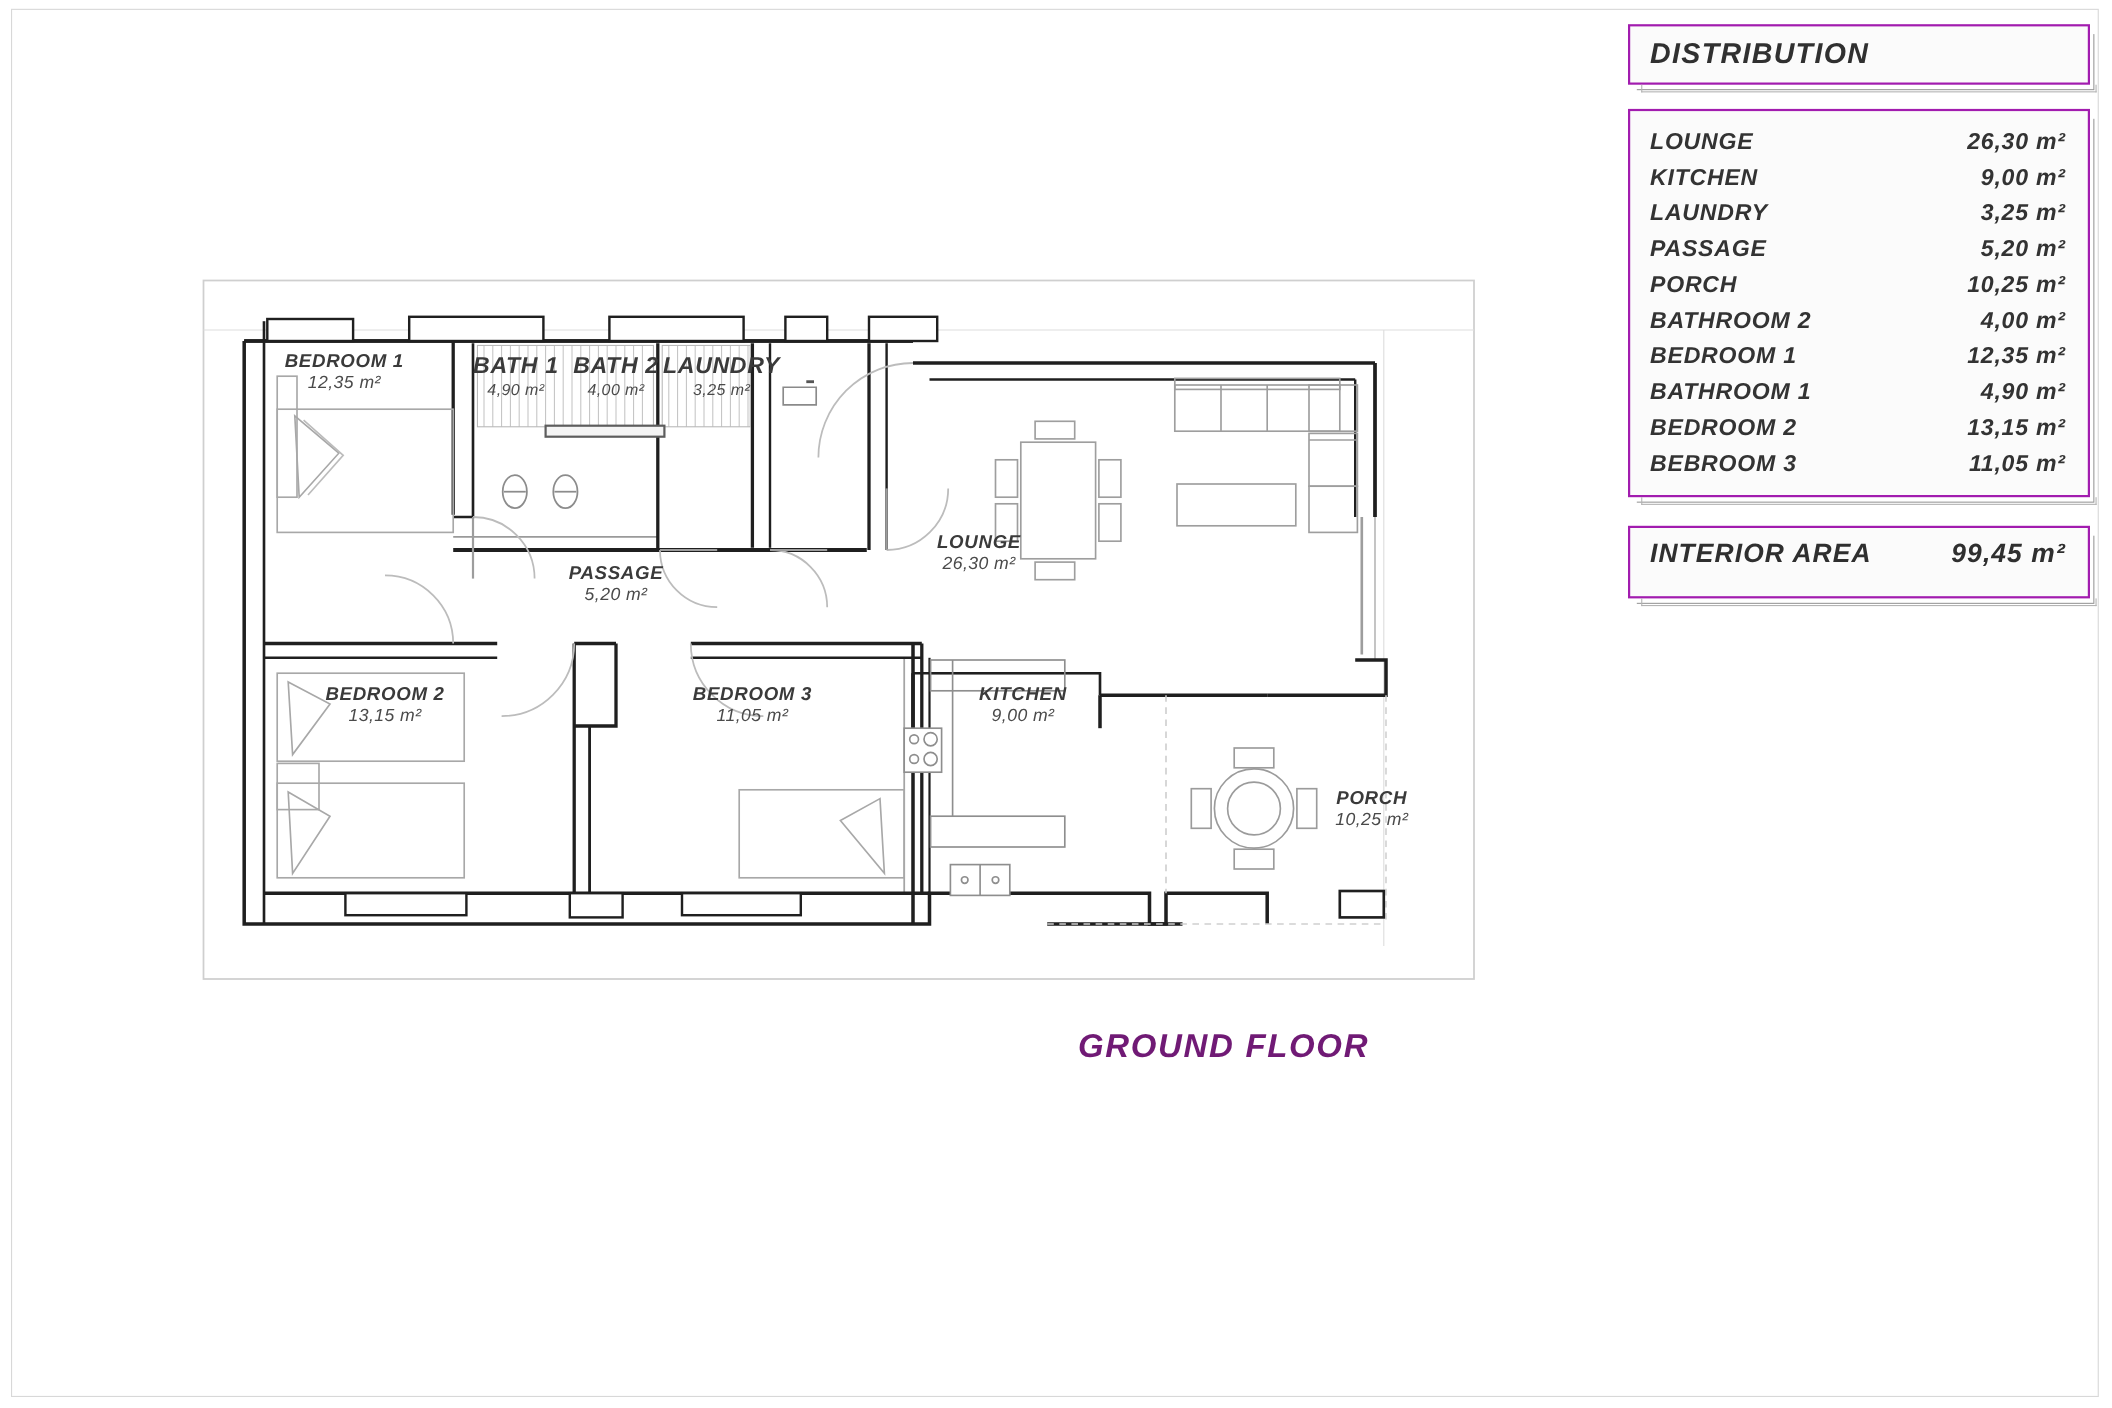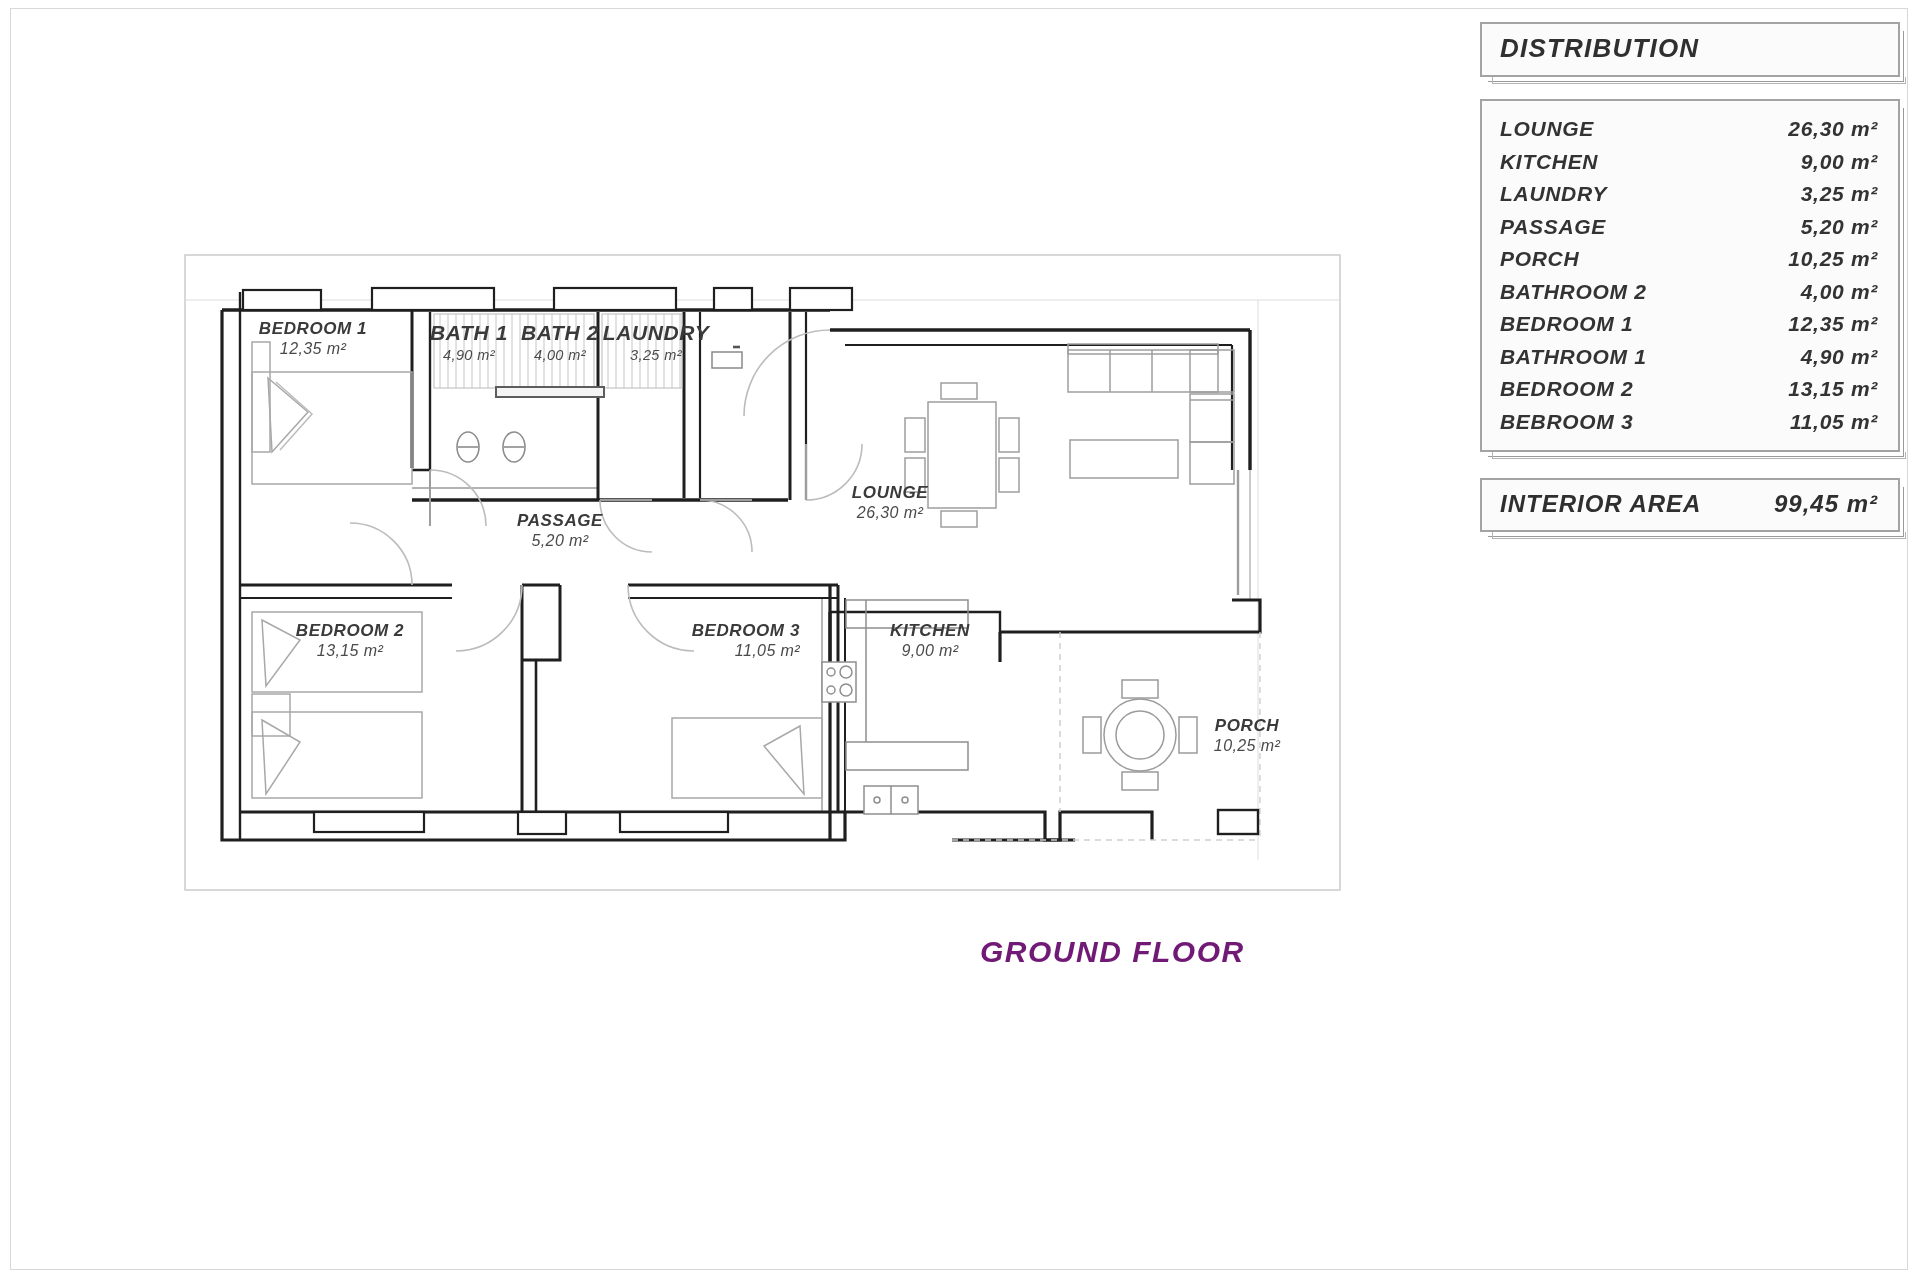--- a/index.html
+++ b/index.html
@@ -83,21 +83,21 @@
 
   
   #legend {
     position: absolute;
     left: 1480px;
     top: 22px;
     width: 420px;
   }
   .leg-box {
     position: relative;
-    border: 2px solid #a3a3a3;
+    border: 2px solid #a21caf;
     background: #fbfbfb;
     box-sizing: border-box;
     box-shadow: 5px 6px 0 -2px #ffffff, 6px 7px 0 -2px #9a9a9a;
   }
   .leg-box::after {
     content: "";
     position: absolute;
     left: 10px;
     right: -8px;
     bottom: -9px;
@@ -128,21 +128,21 @@
     font-size: 21px;
     line-height: 1.55;
     color: #333333;
     letter-spacing: 0.7px;
   }
   .leg-row .lr-name { font-weight: bold; }
   .leg-row .lr-val { font-weight: bold; text-align: right; white-space: nowrap; }
 
   .leg-total {
     margin-top: 26px;
-    padding: 10px 20px 12px 18px;
+    padding: 10px 20px 24px 18px;
   }
   .leg-total .lt-row {
     display: flex;
     justify-content: space-between;
     align-items: baseline;
     font-family: "Liberation Sans", sans-serif;
     font-style: italic;
     font-weight: bold;
     font-size: 24px;
     letter-spacing: 1px;
@@ -428,21 +428,21 @@
     <div class="room-label" style="left:800px; top:482px; width:180px;">
       <span class="rl-name">LOUNGE</span>
       <span class="rl-area">26,30 m²</span>
     </div>
 
     <div class="room-label" style="left:250px; top:620px; width:200px;">
       <span class="rl-name">BEDROOM 2</span>
       <span class="rl-area">13,15 m²</span>
     </div>
 
-    <div class="room-label" style="left:600px; top:620px; width:200px;text-align:right;">
+    <div class="room-label" style="left:584px; top:620px; width:200px;">
       <span class="rl-name">BEDROOM 3</span>
       <span class="rl-area">11,05 m²</span>
     </div>
 
     <div class="room-label" style="left:840px; top:620px; width:180px;">
       <span class="rl-name">KITCHEN</span>
       <span class="rl-area">9,00 m²</span>
     </div>
 
     <div class="room-label" style="left:1162px; top:715px; width:170px;">

